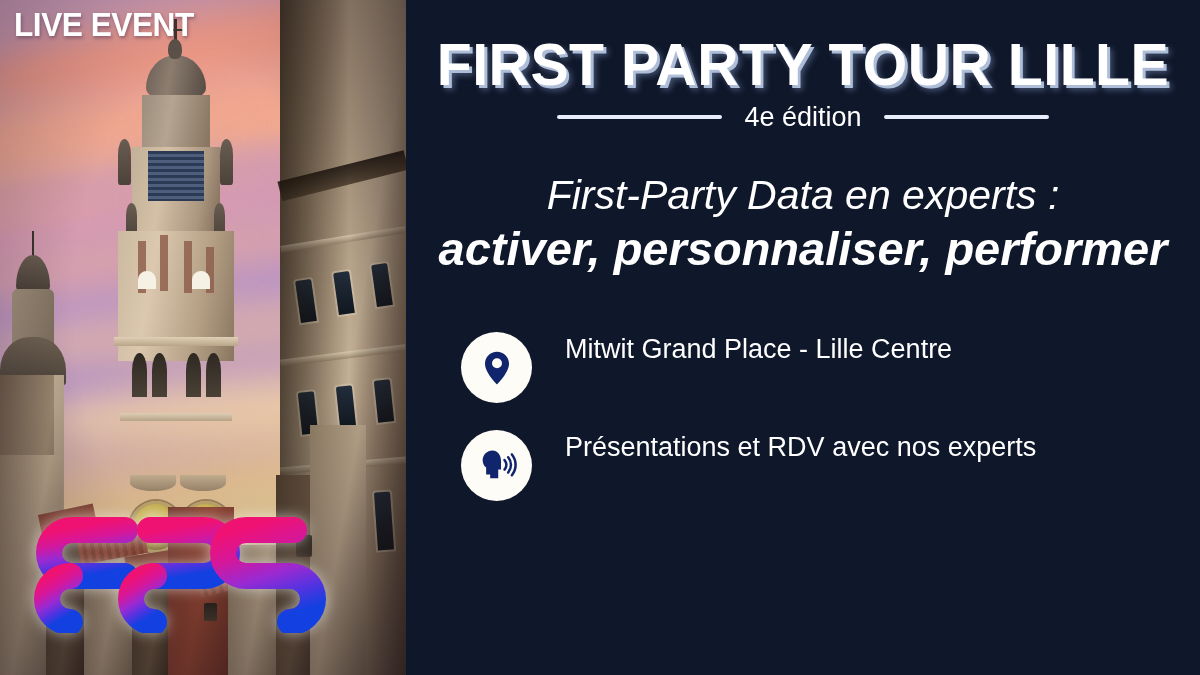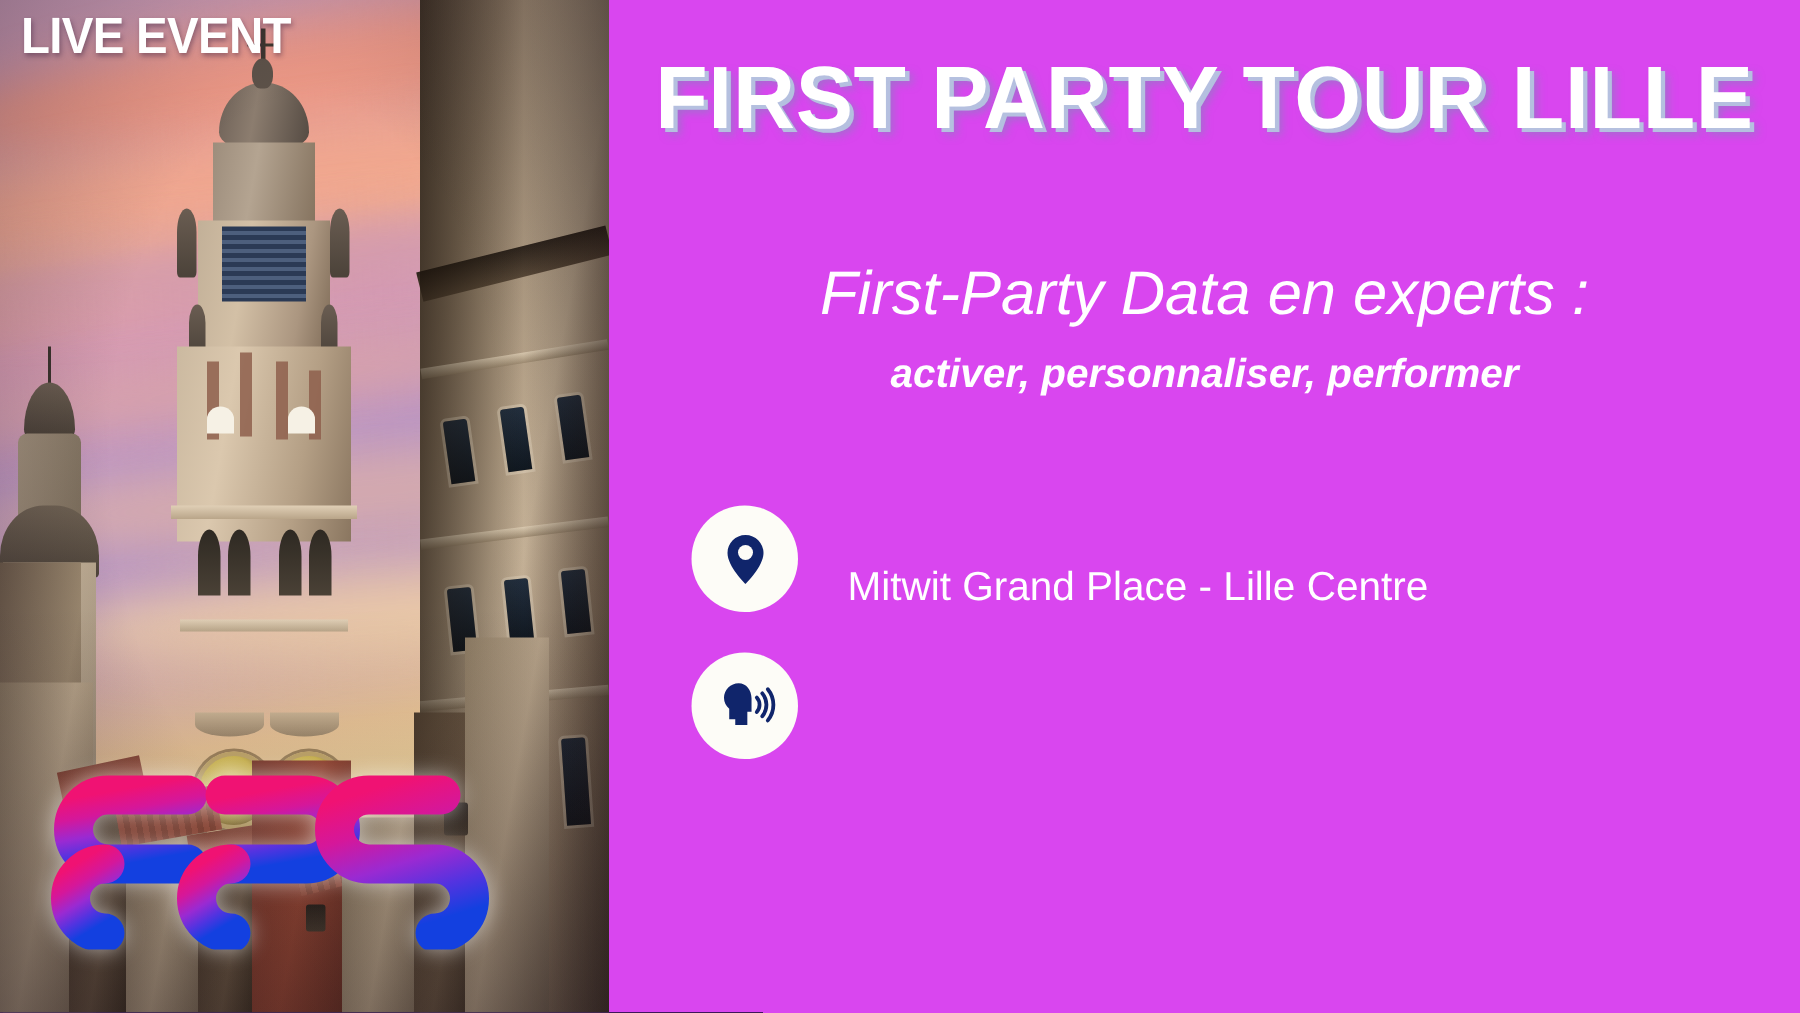--- a/index.html
+++ b/index.html
@@ -334,21 +334,21 @@
     filter: drop-shadow(0 0 7px rgba(255,255,255,.55));
   }
 
   
   .content {
     position: absolute;
     left: 406px;
     top: 0;
     right: 0;
     bottom: 0;
-    background: #d946ef;
+    background: #0f172a;
   }
 
   .title {
     position: absolute;
     left: 0; right: 0;
     top: 32px;
     text-align: center;
     font-size: 59px;
     font-weight: bold;
     color: #ffffff;
@@ -390,35 +390,35 @@
     text-align: center;
     color: #ffffff;
   }
   .subtitle-line1 {
     font-size: 41px;
     font-style: italic;
     line-height: 54px;
     white-space: nowrap;
   }
   .subtitle-line2 {
-    font-size: 27px;
+    font-size: 47px;
     font-style: italic;
     font-weight: bold;
     line-height: 54px;
     white-space: nowrap;
   }
 
   .info-list {
     position: absolute;
     left: 55px;
     top: 332px;
   }
   .info-row {
     display: flex;
-    align-items: flex-end;
+    align-items: flex-start;
     height: 76px;
     margin-bottom: 22px;
   }
   .info-row:last-child { margin-bottom: 0; }
 
   .info-icon {
     width: 71px;
     height: 71px;
     border-radius: 50%;
     background: #fdfcf7;
@@ -552,20 +552,25 @@
 
         <path d="M262 17 H214 A23 23 0 0 0 214 63 H258 A23 23 0 0 1 258 109"></path>
       </g>
     </svg>
   </div>
 
   <div class="content">
 
     <div class="title">FIRST PARTY TOUR LILLE</div>
 
+    <div class="edition-row">
+      <div class="edition-rule"></div>
+      <div class="edition-label">4e édition</div>
+      <div class="edition-rule"></div>
+    </div>
 
     <div class="subtitle">
       <div class="subtitle-line1">First-Party Data en experts :</div>
       <div class="subtitle-line2">activer, personnaliser, performer</div>
     </div>
 
     <div class="info-list">
 
       <div class="info-row">
         <div class="info-icon">
@@ -582,17 +587,18 @@
         <div class="info-icon">
           <svg width="42" height="42" viewBox="0 0 24 24">
             <path d="M9.4 3.1C6.3 3.1 3.8 5.6 3.8 8.7c0 1.7 0.8 3.2 2.0 4.2v4.0h2.3v2.1h4.6v-5.0h1.6V8.9C14.3 5.7 12.3 3.1 9.4 3.1z" fill="#10256b"></path>
             <g fill="none" stroke="#10256b" stroke-width="1.45" stroke-linecap="round">
               <path d="M16.3 8.6a4.1 4.1 0 0 1 0 5.5"></path>
               <path d="M18.4 7.0a6.8 6.8 0 0 1 0 8.7"></path>
               <path d="M20.5 5.4a9.4 9.4 0 0 1 0 11.9"></path>
             </g>
           </svg>
         </div>
+        <div class="info-text">Présentations et RDV avec nos experts</div>
       </div>
 
     </div>
   </div>
 </div>
 
 </body></html>

